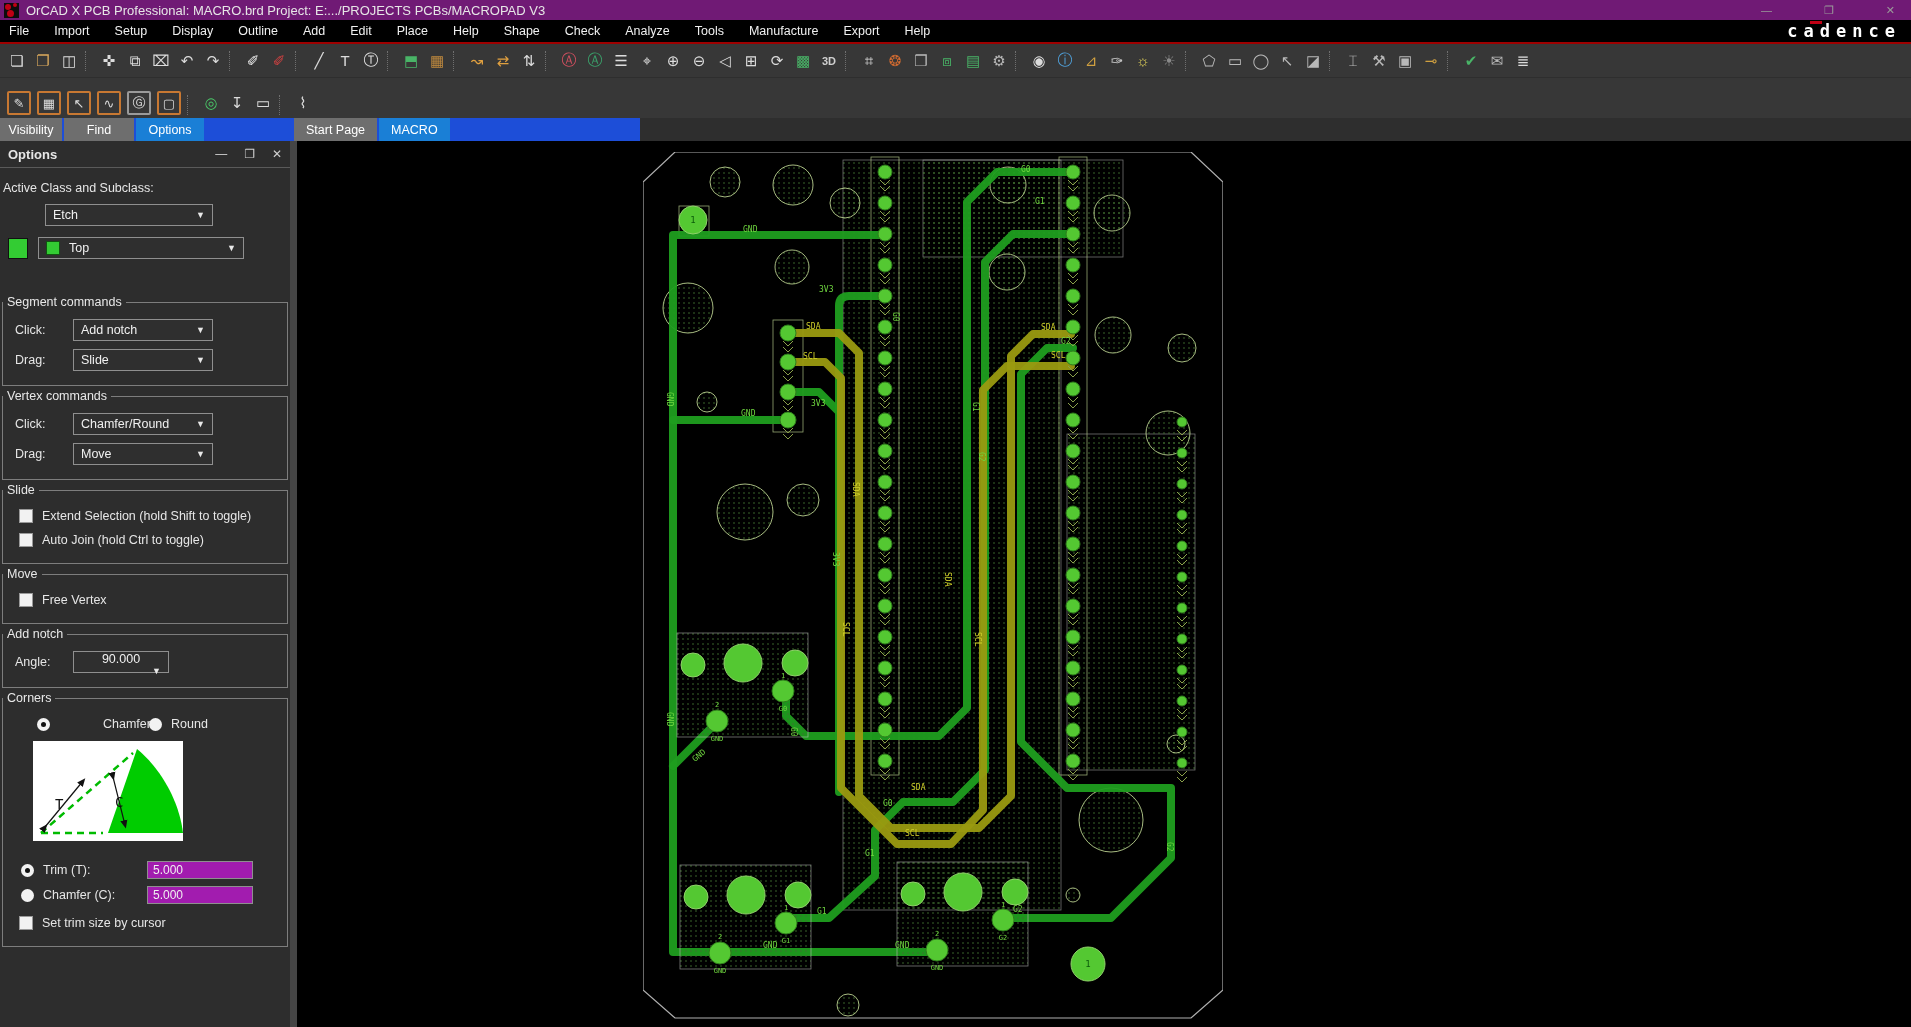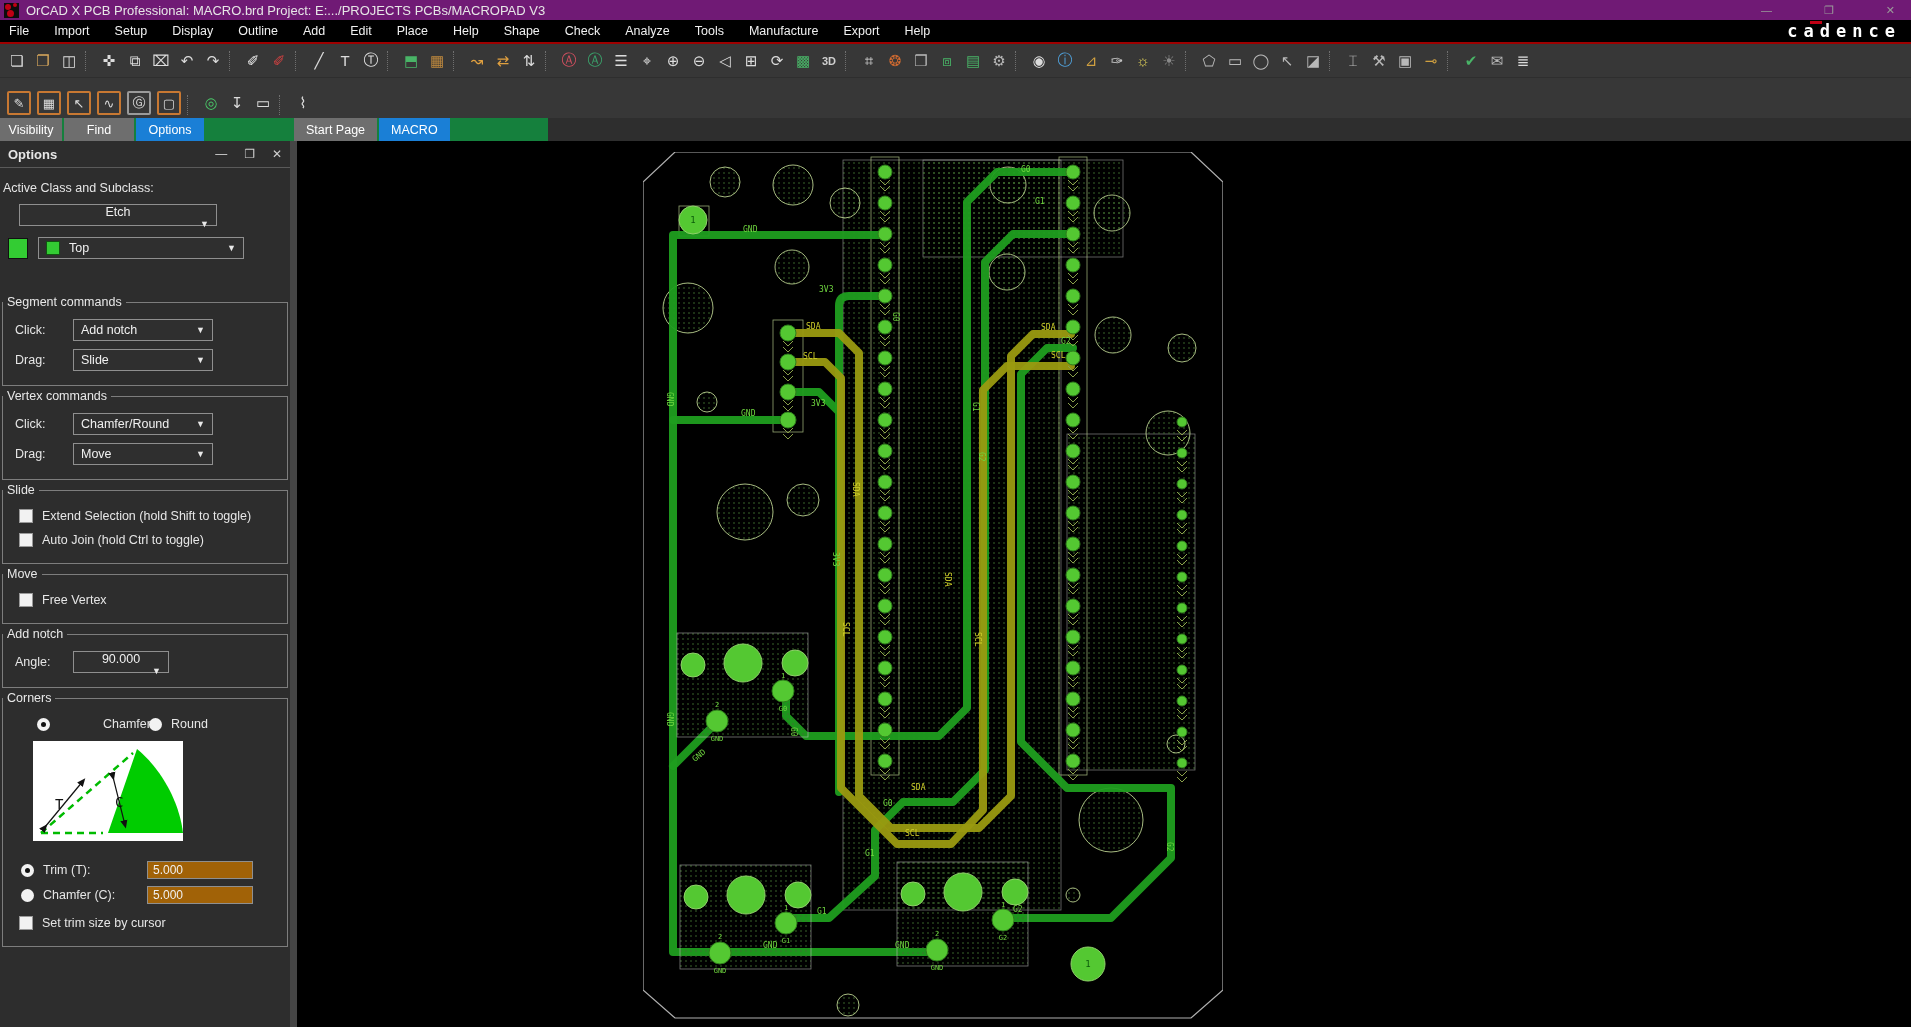--- a/index.html
+++ b/index.html
@@ -27,38 +27,38 @@
     display:flex;align-items:center;padding-left:4px;box-sizing:border-box;}
   .toolbar2{position:absolute;left:0;top:77px;width:1911px;height:41px;background:#373737;
     display:flex;align-items:flex-end;padding:0 0 3px 4px;box-sizing:border-box;border-top:1px solid #2e2e2e;}
   .tbicon{width:26px;height:24px;display:flex;align-items:center;justify-content:center;
     font-size:15px;cursor:default;flex:0 0 auto;}
   .tbicon.boxed{width:20px;height:20px;border:2px solid #c87832;border-radius:2px;margin:0 3px;font-size:13px;}
   .tbicon.boxed.gray{border-color:#9a9a9a;}
   .tbsep{width:7px;height:20px;border-left:1px dotted #6f6f6f;margin:0 3px;flex:0 0 auto;}
   
   .tabstrip{position:absolute;left:0;top:118px;width:1911px;height:23px;background:#2e2e2e;display:flex;}
-  .tabgroup{width:548px;background:#15803d;display:flex;}
+  .tabgroup{width:640px;background:#1d4ed8;display:flex;}
   .tab{height:23px;display:flex;align-items:center;justify-content:center;color:#fff;
     font-size:12.5px;background:#6e6e6e;margin-right:2px;cursor:default;padding:0 12px;box-sizing:border-box;}
   .tab.blue{background:#1a7fd6;}
   .tab-spacer{width:88px;}
   
   .panel{position:absolute;left:0;top:141px;width:290px;height:886px;background:#2d2d2d;color:#e6e6e6;
     font-size:12.5px;box-sizing:border-box;}
   .panel-divider{position:absolute;left:290px;top:141px;width:7px;height:886px;background:#454545;}
   .panel-header{height:26px;display:flex;align-items:center;border-bottom:1px solid #5a5a5a;
     background:#2d2d2d;padding:0 8px;}
   .panel-header .ph-title{font-weight:bold;font-size:13px;}
   .panel-header .ph-btns{margin-left:auto;display:flex;gap:17px;color:#d0d0d0;font-size:12px;}
   .acs-label{margin:13px 0 9px 3px;}
   .ddl{background:#2f2f2f;border:1px solid #8f8f8f;color:#f0f0f0;height:22px;display:flex;
     align-items:center;padding:0 7px;box-sizing:border-box;cursor:default;}
   .ddl .arr{margin-left:auto;font-size:9px;color:#e8e8e8;}
-  .row-etch{margin-left:19px;width:198px;flex-direction:column;}
+  .row-etch{margin-left:45px;width:168px;}
   .row-top{display:flex;align-items:center;margin-top:11px;margin-bottom:36px;}
   .swatch{width:18px;height:19px;margin-left:8px;border:1px solid #111;}
   .row-top .ddl{margin-left:10px;width:206px;}
   .mini-swatch{width:12px;height:12px;margin-right:9px;border:1px solid #115511;flex:0 0 auto;}
   fieldset{border:1px solid #7d7d7d;margin:0 2px 3px 2px;padding:2px 0 6px 0;}
   legend{padding:0 4px;margin-left:0;font-size:12.5px;color:#e8e8e8;}
   .cmdrow{display:flex;align-items:center;margin:8px 0 8px 12px;}
   .cmdrow .lbl{width:58px;}
   .cmdrow .ddl{width:140px;}
   .cmdrow .ddl.small{width:96px;flex-direction:column;}
@@ -66,21 +66,21 @@
   .cb{width:12px;height:12px;background:#f2f2f2;border:1px solid #999;margin-right:9px;flex:0 0 auto;cursor:default;}
   .rad{width:13px;height:13px;background:#f2f2f2;border-radius:50%;margin-right:9px;flex:0 0 auto;
     position:relative;cursor:default;}
   .rad.sel::after{content:"";position:absolute;left:4px;top:4px;width:5px;height:5px;border-radius:50%;background:#111;}
   .radrow{display:flex;align-items:center;margin:10px 0 8px 34px;}
   .radrow .r1{display:flex;align-items:center;width:112px;gap:44px;}
   .radrow .r2{display:flex;align-items:center;}
   .diagram{margin:2px 0 10px 30px;width:150px;height:100px;background:#fff;}
   .valrow{display:flex;align-items:center;margin:7px 0 5px 18px;}
   .valrow .vlbl{width:104px;}
-  .tin{width:106px;height:18px;background:#a16207;border:1px solid #8f8f8f;color:#f0f0f0;
+  .tin{width:106px;height:18px;background:#a21caf;border:1px solid #8f8f8f;color:#f0f0f0;
     font-size:12px;display:flex;align-items:center;padding:0 5px;box-sizing:border-box;}
   
   .canvas{position:absolute;left:297px;top:141px;width:1614px;height:886px;background:#000;}
   .board{position:absolute;left:346px;top:11px;}
   text{font-family:"DejaVu Sans Mono",monospace;}
 </style>
 </head>
 <body>
 
 <div class="titlebar">

